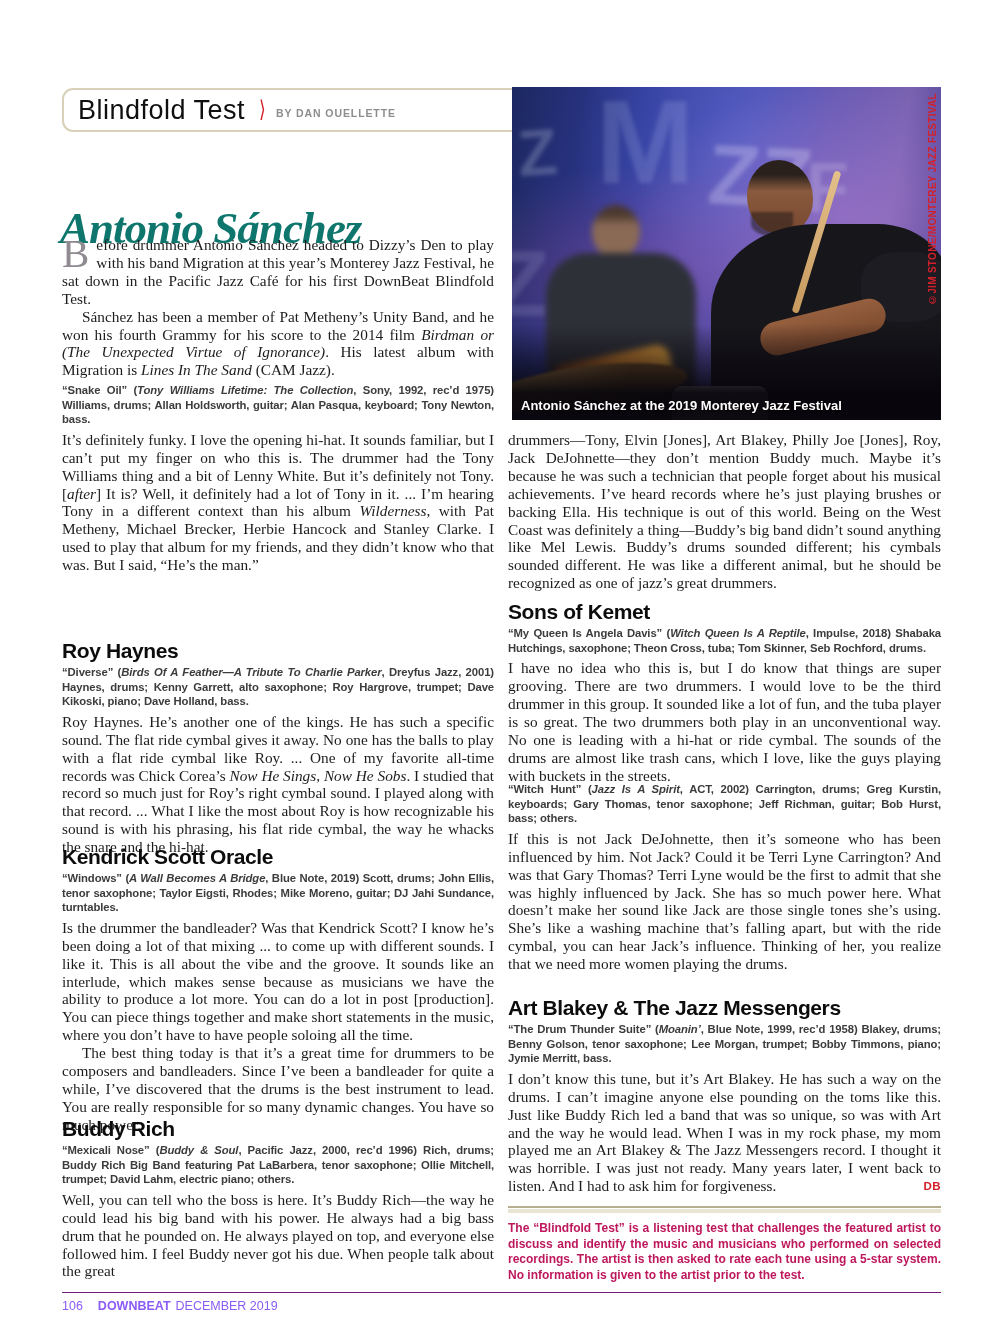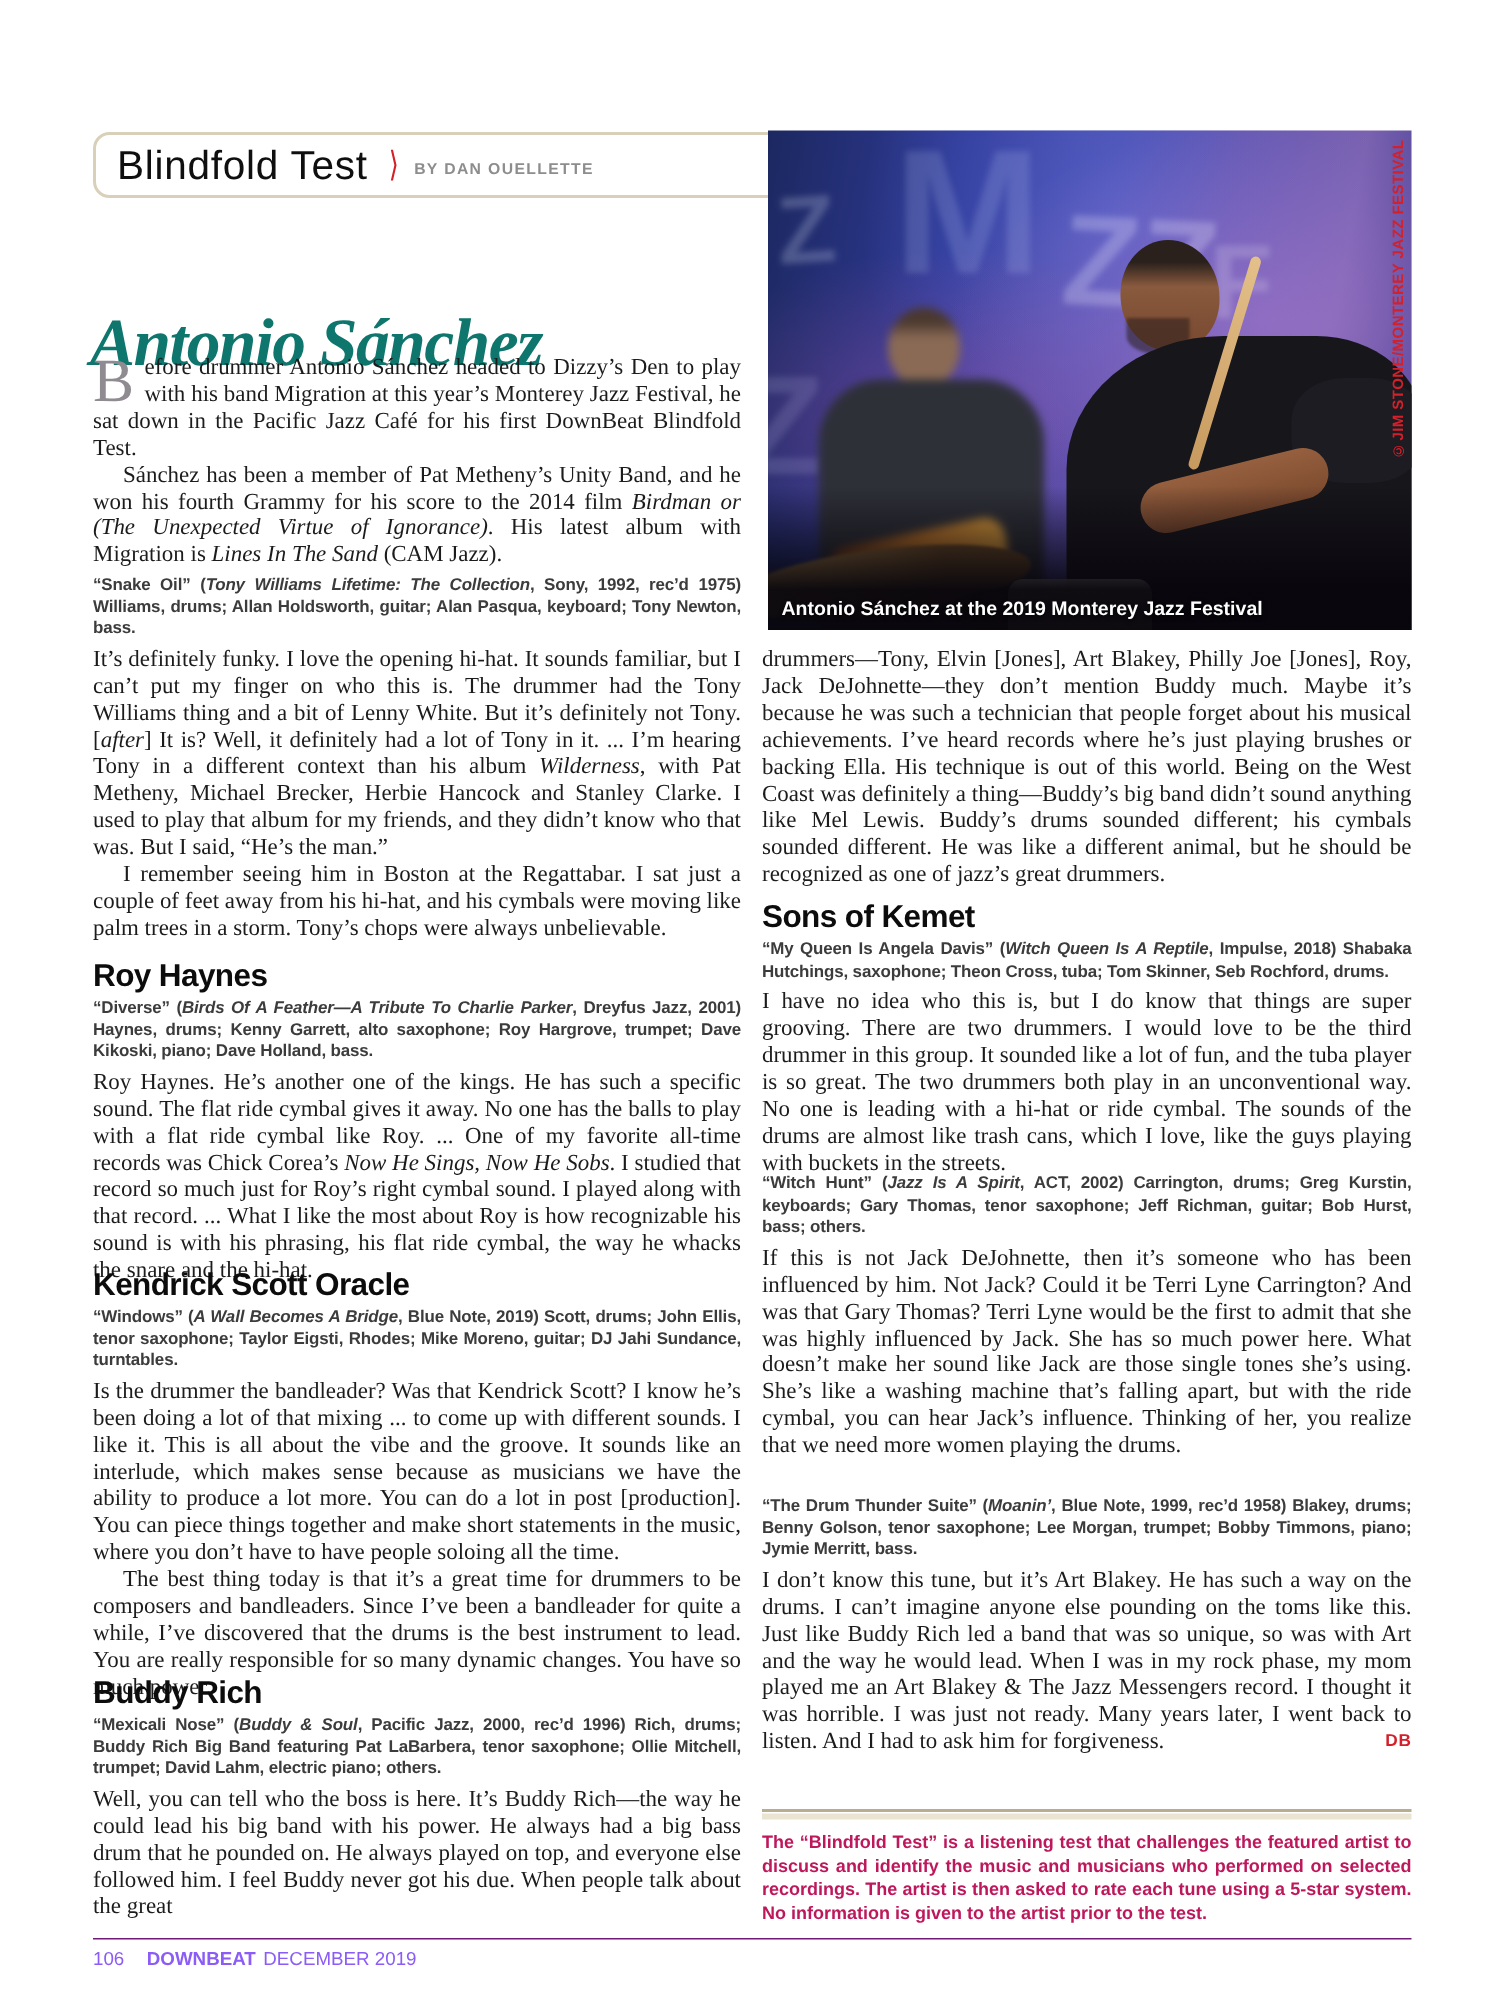--- a/index.html
+++ b/index.html
@@ -133,21 +133,20 @@
     <div class="cym2"></div>
     <div class="drum-shell"></div>
     <figcaption class="photo-caption">Antonio Sánchez at the 2019 Monterey Jazz Festival</figcaption>
     <span class="photo-credit">©JIM STONE/MONTEREY JAZZ FESTIVAL</span>
   </figure>
 
   <div class="col-left">
       <section class="sec sec-tony">
     <p class="credit"><span>“Snake Oil” (</span><span class="it">Tony Williams Lifetime: The Collection</span><span>, Sony, 1992, rec’d 1975) Williams, drums; Allan Holdsworth, guitar; Alan Pasqua, keyboard; Tony Newton, bass.</span></p>
   <p class="body-p"><span>It’s definitely funky. I love the opening hi-hat. It sounds familiar, but I can’t put my finger on who this is. The drummer had the Tony Williams thing and a bit of Lenny White. But it’s definitely not Tony. [</span><span class="it">after</span><span>] It is? Well, it definitely had a lot of Tony in it. ... I’m hearing Tony in a different context than his album </span><span class="it">Wilderness</span><span>, with Pat Metheny, Michael Brecker, Herbie Hancock and Stanley Clarke. I used to play that album for my friends, and they didn’t know who that was. But I said, “He’s the man.”</span></p>
-        <p class="body-p indent"><span>I remember seeing him in Boston at the Regattabar. I sat just a couple of feet away from his hi-hat, and his cymbals were moving like palm trees in a storm. Tony’s chops were always unbelievable.</span></p>
       </section>
       <section class="sec sec-roy">
     <h2 class="sec-h">Roy Haynes</h2>
     <p class="credit"><span>“Diverse” (</span><span class="it">Birds Of A Feather—A Tribute To Charlie Parker</span><span>, Dreyfus Jazz, 2001) Haynes, drums; Kenny Garrett, alto saxophone; Roy Hargrove, trumpet; Dave Kikoski, piano; Dave Holland, bass.</span></p>
   <p class="body-p"><span>Roy Haynes. He’s another one of the kings. He has such a specific sound. The flat ride cymbal gives it away. No one has the balls to play with a flat ride cymbal like Roy. ... One of my favorite all-time records was Chick Corea’s </span><span class="it">Now He Sings, Now He Sobs</span><span>. I studied that record so much just for Roy’s right cymbal sound. I played along with that record. ... What I like the most about Roy is how recognizable his sound is with his phrasing, his flat ride cymbal, the way he whacks the snare and the hi-hat.</span></p>
       </section>
       <section class="sec sec-kendrick">
     <h2 class="sec-h">Kendrick Scott Oracle</h2>
     <p class="credit"><span>“Windows” (</span><span class="it">A Wall Becomes A Bridge</span><span>, Blue Note, 2019) Scott, drums; John Ellis, tenor saxophone; Taylor Eigsti, Rhodes; Mike Moreno, guitar; DJ Jahi Sundance, turntables.</span></p>
   <p class="body-p"><span>Is the drummer the bandleader? Was that Kendrick Scott? I know he’s been doing a lot of that mixing ... to come up with different sounds. I like it. This is all about the vibe and the groove. It sounds like an interlude, which makes sense because as musicians we have the ability to produce a lot more. You can do a lot in post [production]. You can piece things together and make short statements in the music, where you don’t have to have people soloing all the time.</span></p>
@@ -166,20 +165,21 @@
       <section class="sec sec-kemet">
     <h2 class="sec-h">Sons of Kemet</h2>
     <p class="credit"><span>“My Queen Is Angela Davis” (</span><span class="it">Witch Queen Is A Reptile</span><span>, Impulse, 2018) Shabaka Hutchings, saxophone; Theon Cross, tuba; Tom Skinner, Seb Rochford, drums.</span></p>
   <p class="body-p"><span>I have no idea who this is, but I do know that things are super grooving. There are two drummers. I would love to be the third drummer in this group. It sounded like a lot of fun, and the tuba player is so great. The two drummers both play in an unconventional way. No one is leading with a hi-hat or ride cymbal. The sounds of the drums are almost like trash cans, which I love, like the guys playing with buckets in the streets.</span></p>
       </section>
       <section class="sec sec-terri">
     <p class="credit"><span>“Witch Hunt” (</span><span class="it">Jazz Is A Spirit</span><span>, ACT, 2002) Carrington, drums; Greg Kurstin, keyboards; Gary Thomas, tenor saxophone; Jeff Richman, guitar; Bob Hurst, bass; others.</span></p>
   <p class="body-p"><span>If this is not Jack DeJohnette, then it’s someone who has been influenced by him. Not Jack? Could it be Terri Lyne Carrington? And was that Gary Thomas? Terri Lyne would be the first to admit that she was highly influenced by Jack. She has so much power here. What doesn’t make her sound like Jack are those single tones she’s using. She’s like a washing machine that’s falling apart, but with the ride cymbal, you can hear Jack’s influence. Thinking of her, you realize that we need more women playing the drums.</span></p>
       </section>
       <section class="sec sec-blakey">
+    <h2 class="sec-h">Art Blakey &amp; The Jazz Messengers</h2>
     <p class="credit"><span>“The Drum Thunder Suite” (</span><span class="it">Moanin’</span><span>, Blue Note, 1999, rec’d 1958) Blakey, drums; Benny Golson, tenor saxophone; Lee Morgan, trumpet; Bobby Timmons, piano; Jymie Merritt, bass.</span></p>
   <p class="body-p"><span>I don’t know this tune, but it’s Art Blakey. He has such a way on the drums. I can’t imagine anyone else pounding on the toms like this. Just like Buddy Rich led a band that was so unique, so was with Art and the way he would lead. When I was in my rock phase, my mom played me an Art Blakey &amp; The Jazz Messengers record. I thought it was horrible. I was just not ready. Many years later, I went back to listen. And I had to ask him for forgiveness.</span><span class="db-sig">DB</span></p>
       </section>
     </div>
 
   <div class="footnote">
     <div class="rule1"></div>
     <div class="rule2"></div>
     <p class="footnote-text"><span>The “Blindfold Test” is a listening test that challenges the featured artist to discuss and identify the music and musicians who performed on selected recordings. The artist is then asked to rate each tune using a 5-star system. No information is given to the artist prior to the test.</span></p>
   </div>

